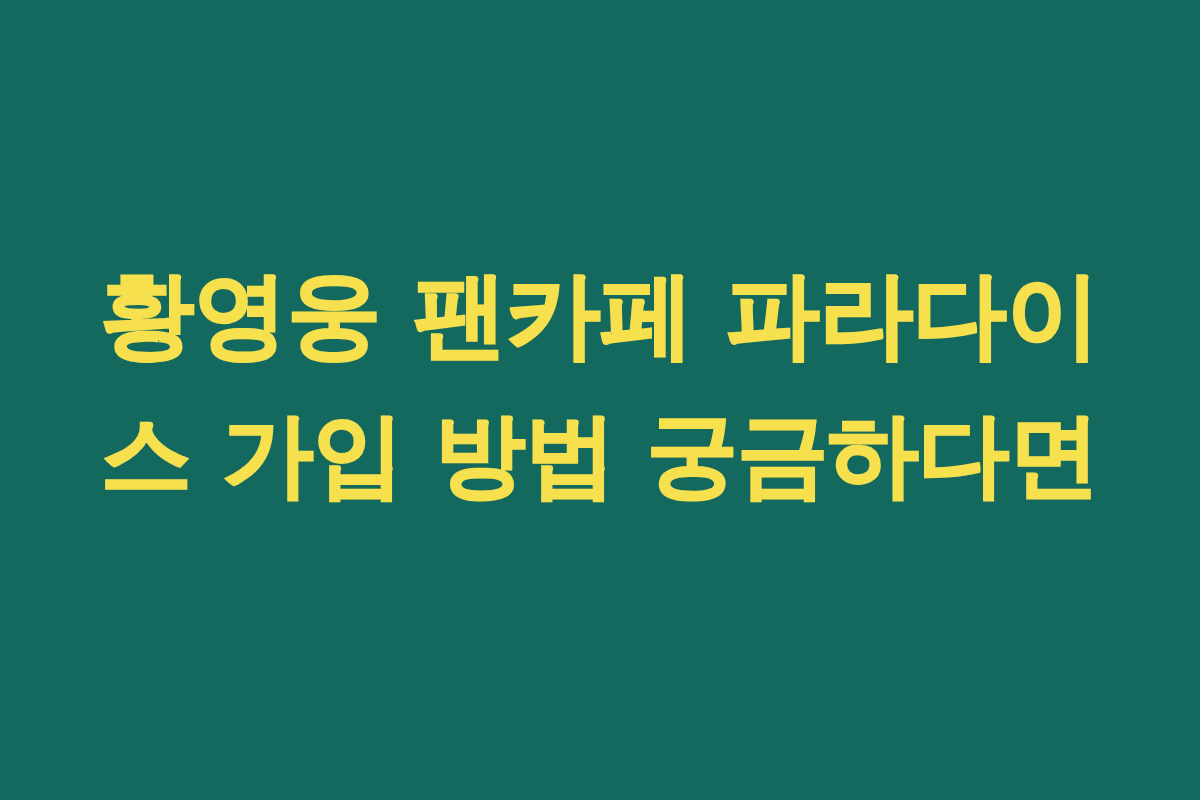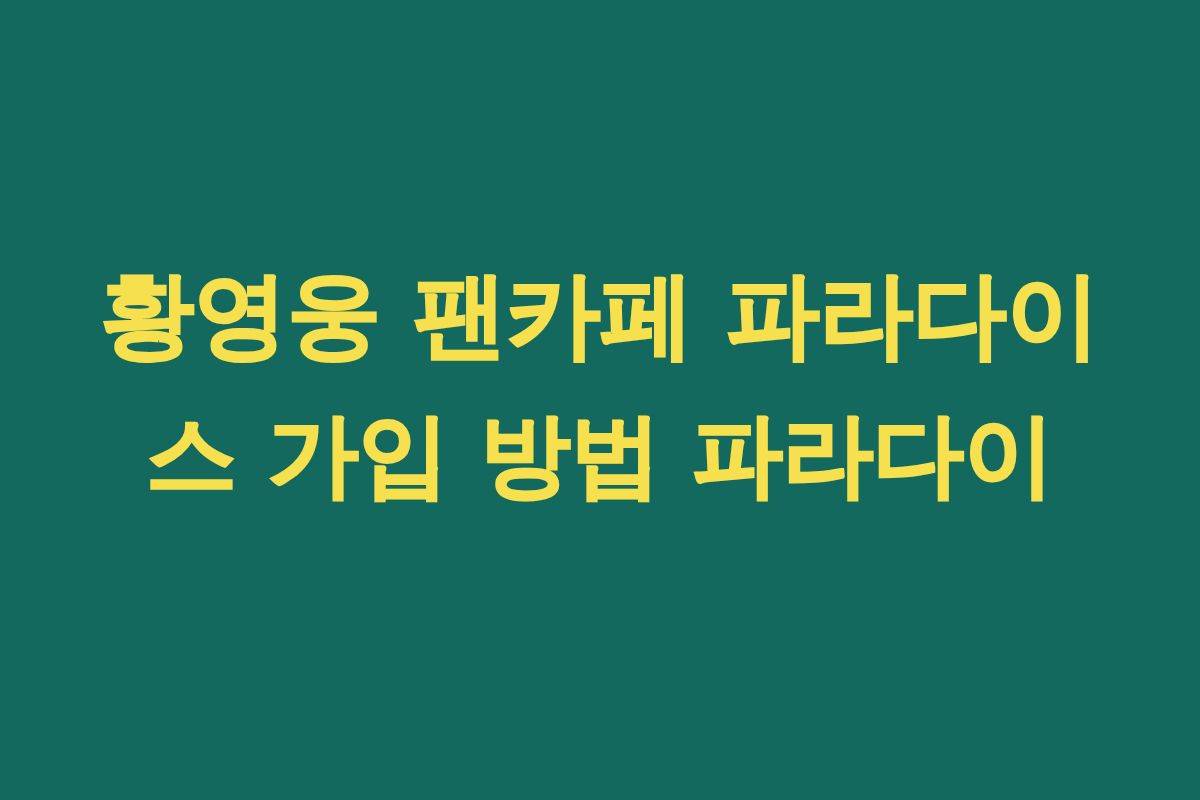--- a/index.html
+++ b/index.html
@@ -54,17 +54,17 @@
 </style>
 </head>
 <body>
 
 <div id="thumbnail-card" style="background-color: rgb(20, 105, 95); width: 1200px; height: 800px;">
 
   <div id="headline-block" style="color: rgb(246, 224, 77); text-align: center;">
 
     <span class="headline-line line-1" style="font-size: 94px;">황영웅 팬카페 파라다이</span>
 
-    <span class="headline-line line-2" style="font-size: 91px;">스 가입 방법 파라다이</span>
+    <span class="headline-line line-2" style="font-size: 91px;">스 가입 방법 궁금하다면</span>
 
 
   </div>
 </div>
 
 </body></html>

